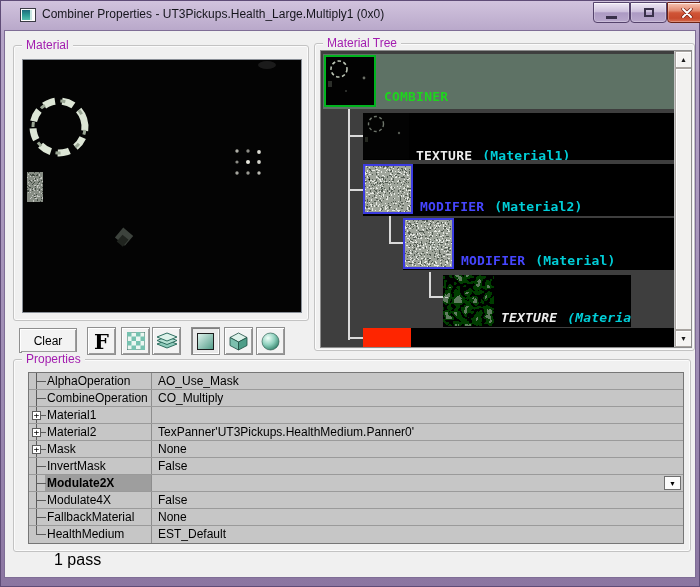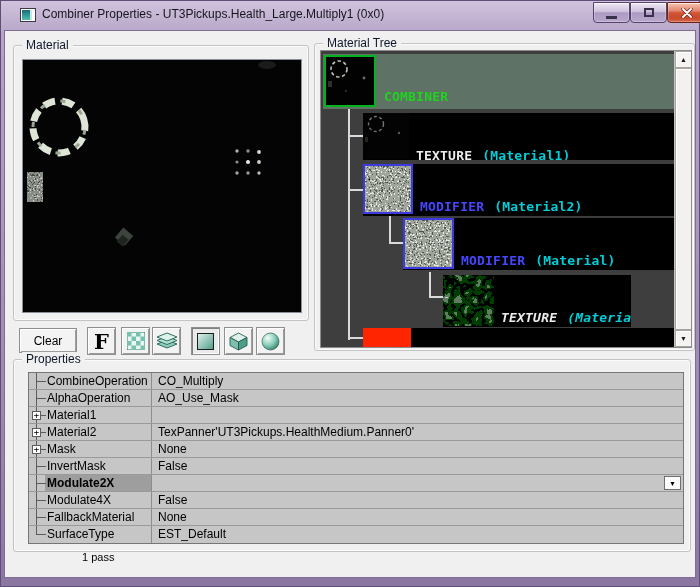--- a/index.html
+++ b/index.html
@@ -19,21 +19,21 @@
   .winbtn{position:absolute;top:2px;height:21px;border:1px solid #55436c;border-radius:0 0 4px 4px;
     display:flex;align-items:center;justify-content:center;box-shadow:inset 0 1px 0 rgba(255,255,255,.55),inset 0 0 0 1px rgba(255,255,255,.25);}
   .winbtn.min{left:584px;width:37px;background:linear-gradient(180deg,#efe8f5 0%,#cdc0dc 45%,#ac9ac3 52%,#b9a8cc 100%);}
   .winbtn.max{left:621px;width:37px;background:linear-gradient(180deg,#efe8f5 0%,#cdc0dc 45%,#ac9ac3 52%,#b9a8cc 100%);}
   .winbtn.close{left:658px;width:39px;border-color:#6d2315;background:linear-gradient(180deg,#f7c3b2 0%,#e18a70 40%,#d05436 52%,#c84a2d 80%,#d66a4e 100%);}
   .glyph-min{width:11px;height:3px;background:#39304a;margin-top:9px;}
   .glyph-max{width:10px;height:9px;border:2px solid #39304a;background:transparent;}
   
   .client{position:absolute;left:4px;top:30px;right:4px;bottom:9px;background:#f0f0f0;border:1px solid #7f6d96;}
   .groupbox{position:absolute;border:1px solid #c3c3c3;border-radius:3px;box-shadow:inset 0 0 0 1px #fbfbfb;}
-  .gb-label{position:absolute;top:-8px;left:8px;background:#f0f0f0;padding:0 4px;font-size:12px;color:#0f172a;line-height:14px;}
+  .gb-label{position:absolute;top:-8px;left:8px;background:#f0f0f0;padding:0 4px;font-size:12px;color:#a21caf;line-height:14px;}
   
   .gb-material{left:8px;top:14px;width:296px;height:276px;}
   .preview{position:absolute;left:8px;top:13px;width:280px;height:254px;background:#000;border:1px solid #898f97;}
   .preview svg{display:block;}
   
   .pushbtn{position:absolute;background:#f3f3f3;border:1px solid #8f8f8f;
     box-shadow:inset 1px 1px 0 #ffffff,inset -1px -1px 0 #9c9c9c;
     display:flex;align-items:center;justify-content:center;padding:0;cursor:default;}
   .pushbtn.pressed{box-shadow:inset 1px 1px 0 #808080,inset -1px -1px 0 #ffffff;background:#eaeaea;}
   .clear-btn{left:14px;top:297px;width:58px;height:25px;font-size:12px;font-family:"Liberation Sans",sans-serif;color:#000;}
@@ -77,21 +77,21 @@
   .pexp{position:absolute;left:3px;top:4px;width:9px;height:9px;background:#ffffff;border:1px solid #5c5c5c;
     font-family:"DejaVu Sans Mono",monospace;font-size:9px;line-height:7px;text-align:center;color:#000;}
   .pname{position:absolute;left:18px;top:1px;width:103px;height:15px;line-height:15px;overflow:hidden;white-space:nowrap;}
   .pdivider{position:absolute;left:122px;top:0;height:100%;width:1px;background:#8d8d8d;}
   .pvalue{position:absolute;left:129px;right:22px;top:1px;height:15px;line-height:15px;overflow:hidden;white-space:nowrap;}
   .prow.sel::before{content:"";position:absolute;left:16px;width:106px;top:0;height:100%;background:#9e9e9e;}
   .prow.sel .pname{font-weight:bold;}
   .pdrop{position:absolute;right:2px;top:1px;width:17px;height:14px;background:#fbfbfb;border:1px solid #6f6f6f;
     display:flex;align-items:center;justify-content:center;font-size:7px;color:#000;line-height:1;}
   
-  .status-text{position:absolute;left:77px;top:520px;font-size:11px;color:#000;}
+  .status-text{position:absolute;left:49px;top:520px;font-size:16px;color:#000;}
 </style>
 </head>
 <body>
 
 <svg width="0" height="0" style="position:absolute" aria-hidden="true">
   <defs>
     <filter id="speckle" x="0" y="0" width="100%" height="100%">
       <feTurbulence type="fractalNoise" baseFrequency="0.55" numOctaves="2" seed="8" stitchTiles="stitch"></feTurbulence>
       <feColorMatrix type="saturate" values="0"></feColorMatrix>
       <feComponentTransfer>
@@ -320,31 +320,31 @@
       </div>
     </div>
 
     <div class="groupbox gb-props">
       <span class="gb-label">Properties</span>
       <div class="propgrid">
 
         <div class="prow">
           <div class="pv"></div>
             <div class="ptick"></div>
+          <div class="pname">AlphaOperation</div>
+          <div class="pdivider"></div>
+          <div class="pvalue">AO_Use_Mask</div>
+        </div>
+
+        <div class="prow">
+          <div class="pv"></div>
+            <div class="ptick"></div>
           <div class="pname">CombineOperation</div>
           <div class="pdivider"></div>
           <div class="pvalue">CO_Multiply</div>
-        </div>
-
-        <div class="prow">
-          <div class="pv"></div>
-            <div class="ptick"></div>
-          <div class="pname">AlphaOperation</div>
-          <div class="pdivider"></div>
-          <div class="pvalue">AO_Use_Mask</div>
         </div>
 
         <div class="prow">
           <div class="pv"></div>
             <div class="ptick"></div>
           <div class="pexp">+</div>
           <div class="pname">Material1</div>
           <div class="pdivider"></div>
         </div>
 
@@ -396,21 +396,21 @@
           <div class="pv"></div>
             <div class="ptick"></div>
           <div class="pname">FallbackMaterial</div>
           <div class="pdivider"></div>
           <div class="pvalue">None</div>
         </div>
 
         <div class="prow last">
           <div class="pv"></div>
             <div class="ptick"></div>
-          <div class="pname">SurfaceType</div>
+          <div class="pname">HealthMedium</div>
           <div class="pdivider"></div>
           <div class="pvalue">EST_Default</div>
         </div>
 
       </div>
     </div>
 
     <div class="status-text">1 pass</div>
   </div>
 </div>

